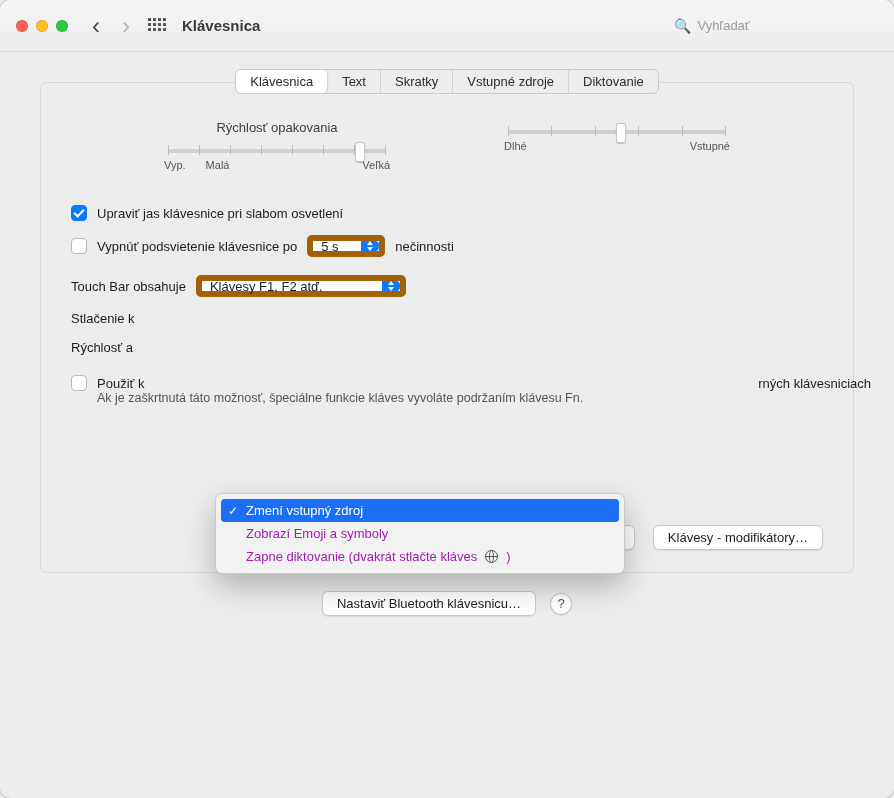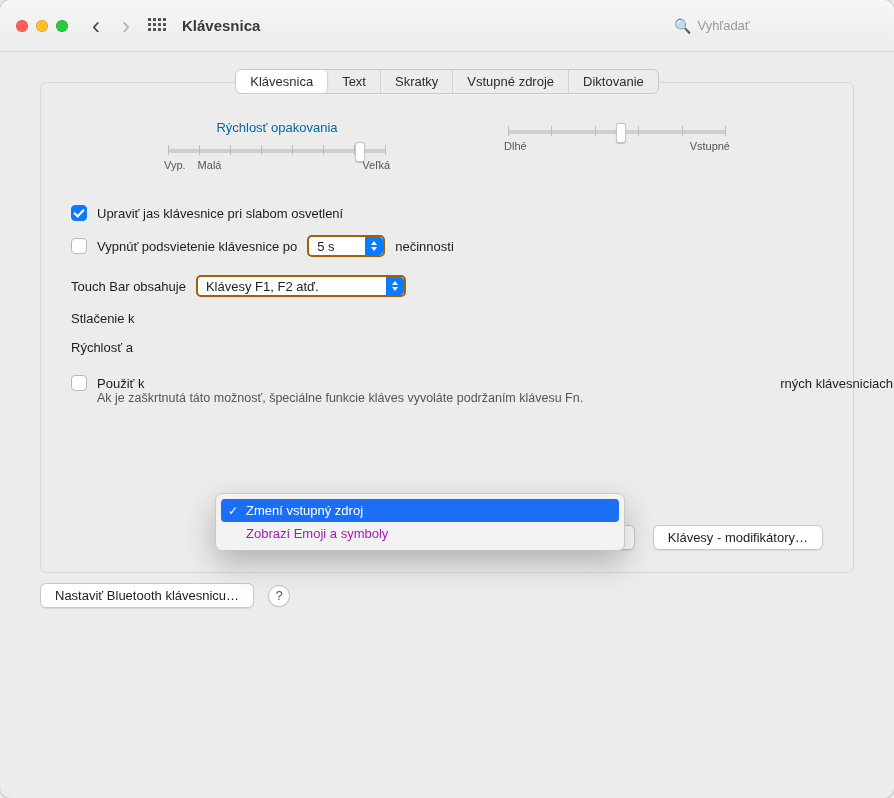--- a/index.html
+++ b/index.html
@@ -83,35 +83,35 @@
     box-shadow: 0 0 0 0.5px rgba(0,0,0,0.05);
     border-radius: 5px;
   }
 
   
   .sliders-row {
     display: flex; justify-content: center; gap: 110px;
     padding: 0 20px; margin-bottom: 34px;
   }
   .slider-block { width: 230px; text-align: center; }
-  .slider-title { font-size: 13px; color: #0369a1; margin-bottom: 14px; }
+  .slider-title { font-size: 13px; color: #404040; margin-bottom: 14px; }
   .slider-track {
     position: relative; height: 4px; background: #cfcfcf;
     border-radius: 2px; margin: 10px 6px 6px 6px;
   }
   .slider-ticks { position: absolute; inset: -4px 0 0 0; display: flex; justify-content: space-between; }
   .slider-ticks span { width: 1px; height: 10px; background: #bdbdbd; }
   .slider-thumb {
     position: absolute; top: -7px; width: 10px; height: 20px;
     background: #fff; border: 1px solid #c6c6c6; border-radius: 3px;
     box-shadow: 0 0.5px 1px rgba(0,0,0,0.2);
     transform: translateX(-50%);
   }
   .slider-labels { display: flex; justify-content: space-between; font-size: 11px; color: #555; margin-top: 6px; padding: 0 2px; }
-  .slider-labels .left2 { display: flex; gap: 12px; }
+  .slider-labels .left2 { display: flex; gap: 20px; }
 
   
   .rows { padding: 0 30px; }
   .row { display: flex; align-items: center; gap: 10px; margin-bottom: 14px; font-size: 13px; }
   .row.tight { margin-bottom: 10px; }
   .row .sub { font-size: 12.5px; color: #555; margin-left: 26px; margin-top: -8px; }
 
   .cbx {
     width: 16px; height: 16px; border-radius: 4px;
     border: 1px solid #b8b8b8; background: #fff;
@@ -122,21 +122,21 @@
   }
   .cbx.checked::after {
     content: ""; position: absolute; left: 4px; top: 0.5px;
     width: 4px; height: 8px; border: solid #fff;
     border-width: 0 2px 2px 0; transform: rotate(44deg);
   }
 
   
   .select {
     display: inline-flex; align-items: center;
-    background: #fff; border: 2px solid #a16207; border-radius: 5px;
+    background: #fff; border: 6px solid #a16207; border-radius: 5px;
     height: 22px; padding: 0 0 0 8px; font-size: 13px;
     box-shadow: 0 0.5px 0 rgba(0,0,0,0.05);
     position: relative;
   }
   .select .stepper {
     width: 18px; height: 100%; background: #0a7aff;
     border-radius: 0 4px 4px 0; display: flex; flex-direction: column;
     align-items: center; justify-content: center; gap: 0px;
     margin-left: 8px;
   }
@@ -193,22 +193,22 @@
     padding: 0 30px; margin-top: 120px;
   }
   .btn {
     background: #fff; border: 1px solid #c9c9c9; border-radius: 6px;
     padding: 4px 14px; font-size: 13px; color: #222;
     box-shadow: 0 0.5px 1px rgba(0,0,0,0.08);
   }
 
   
   .footer {
-    display: flex; justify-content: flex-start; align-items: center; gap: 14px;
-    margin-top: 10px;
+    display: flex; justify-content: center; align-items: center; gap: 14px;
+    margin-top: 18px;
   }
   .help {
     width: 22px; height: 22px; border-radius: 50%;
     border: 1px solid #c4c4c4; background: #fff;
     display: flex; align-items: center; justify-content: center;
     font-size: 13px; color: #555;
     box-shadow: 0 0.5px 1px rgba(0,0,0,0.1);
   }
 </style>
 </head>
@@ -330,41 +330,47 @@
         <span class="row-label">Stlačenie k</span>
       </div>
       <div class="row tight" style="margin-top:14px">
         <span class="row-label">Rýchlosť a</span>
       </div>
 
       <div class="row tight" style="margin-top:20px">
         <div class="cbx"></div>
         <span class="row-label">Použiť k</span>
         <span style="flex:1"></span>
-        <span class="row-label" style="position:relative; left:70px">rných klávesniciach</span>
+        <span class="row-label" style="position:relative; left:48px">rných klávesniciach</span>
       </div>
       <div class="row" style="margin-top:-2px">
         <span class="sub">Ak je zaškrtnutá táto možnosť, špeciálne funkcie kláves vyvoláte podržaním klávesu Fn.</span>
       </div>
     </div>
 
     <div class="panel-buttons">
       <button class="btn">Prispôsobiť Control Strip…</button>
       <button class="btn">Klávesy - modifikátory…</button>
     </div>
 
     <div class="dropdown">
       <div class="item selected">
         <span class="chk">✓</span>
         <span>Zmení vstupný zdroj</span>
       </div>
       <div class="item">
         <span class="chk"></span>
         <span>Zobrazí Emoji a symboly</span>
       </div>
+      <div class="item">
+        <span class="chk"></span>
+        <span>Zapne diktovanie (dvakrát stlačte kláves</span>
+        <span class="globe"></span>
+        <span>)</span>
+      </div>
     </div>
 
   </div>
 
   <div class="footer">
     <button class="btn">Nastaviť Bluetooth klávesnicu…</button>
     <div class="help">?</div>
   </div>
 </div>
 

